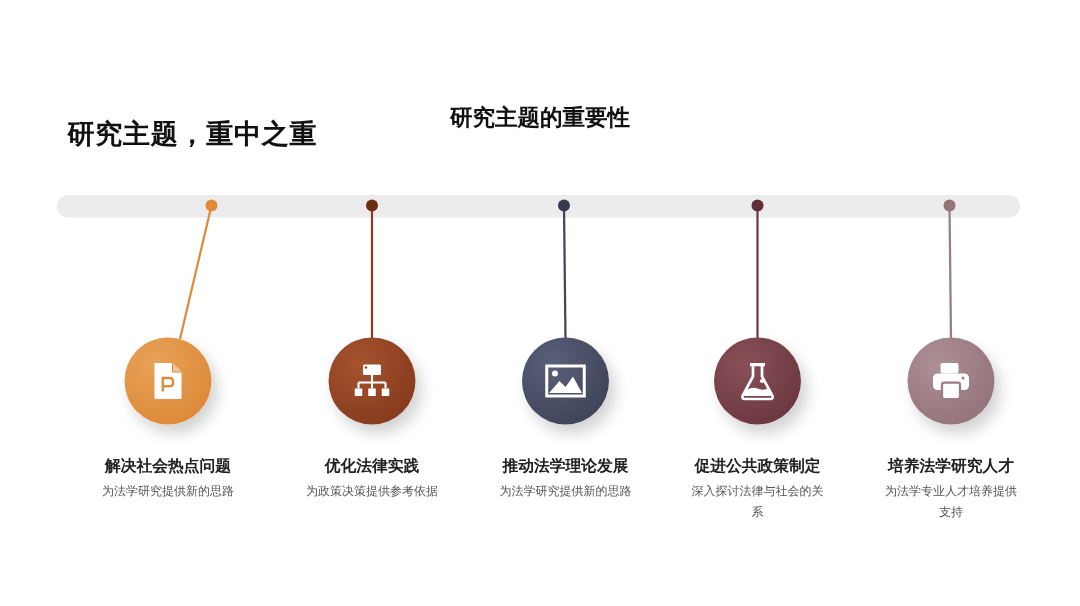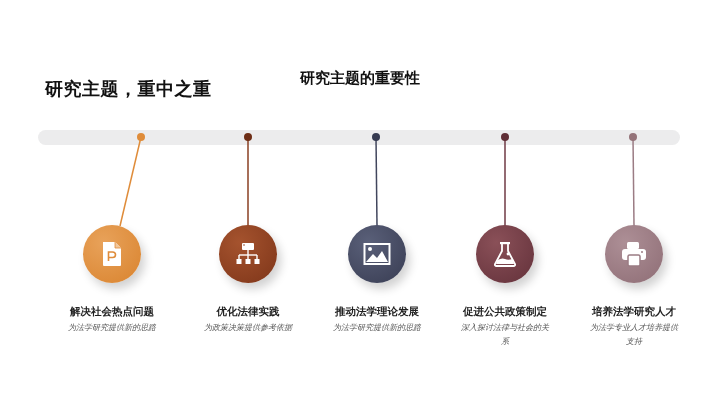--- a/index.html
+++ b/index.html
@@ -37,21 +37,21 @@
   .node svg { display: block; }
   .label {
     position: absolute; top: 303px; width: 130px; margin-left: -65px;
     text-align: center;
   }
   .label .t {
     font-size: 10.5px; font-weight: bold; color: #222; line-height: 16px;
   }
   .label .d {
     font-size: 8px; color: #555; line-height: 14px; margin-top: 2px;
-    width: 88px; margin-left: auto; margin-right: auto; font-style: italic;
+    width: 88px; margin-left: auto; margin-right: auto;
   }
 </style>
 </head>
 <body>
 
 <div class="slide-title">研究主题，重中之重</div>
 <div class="section-title">研究主题的重要性</div>
 
 <div class="track"></div>
 

